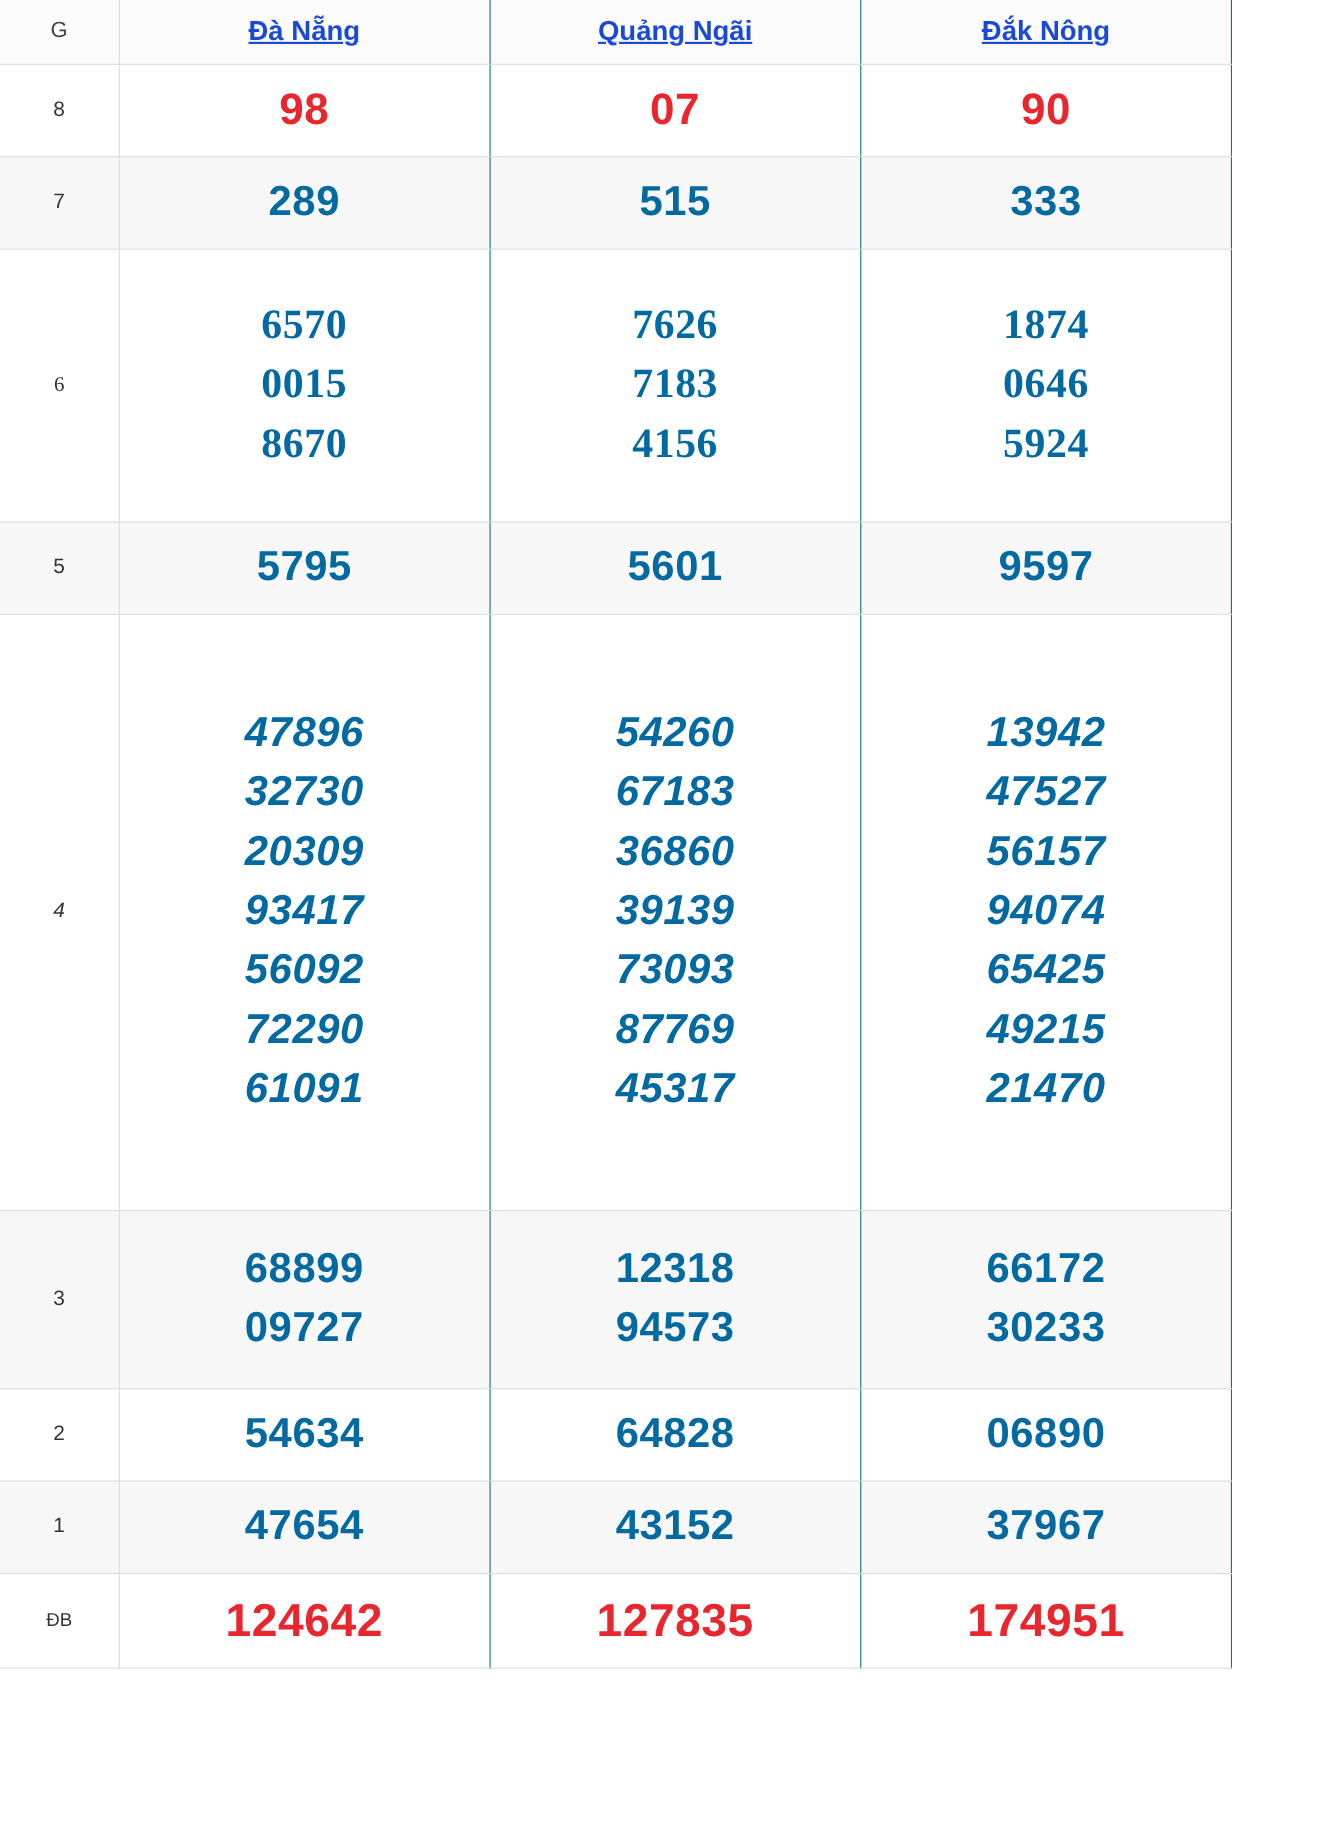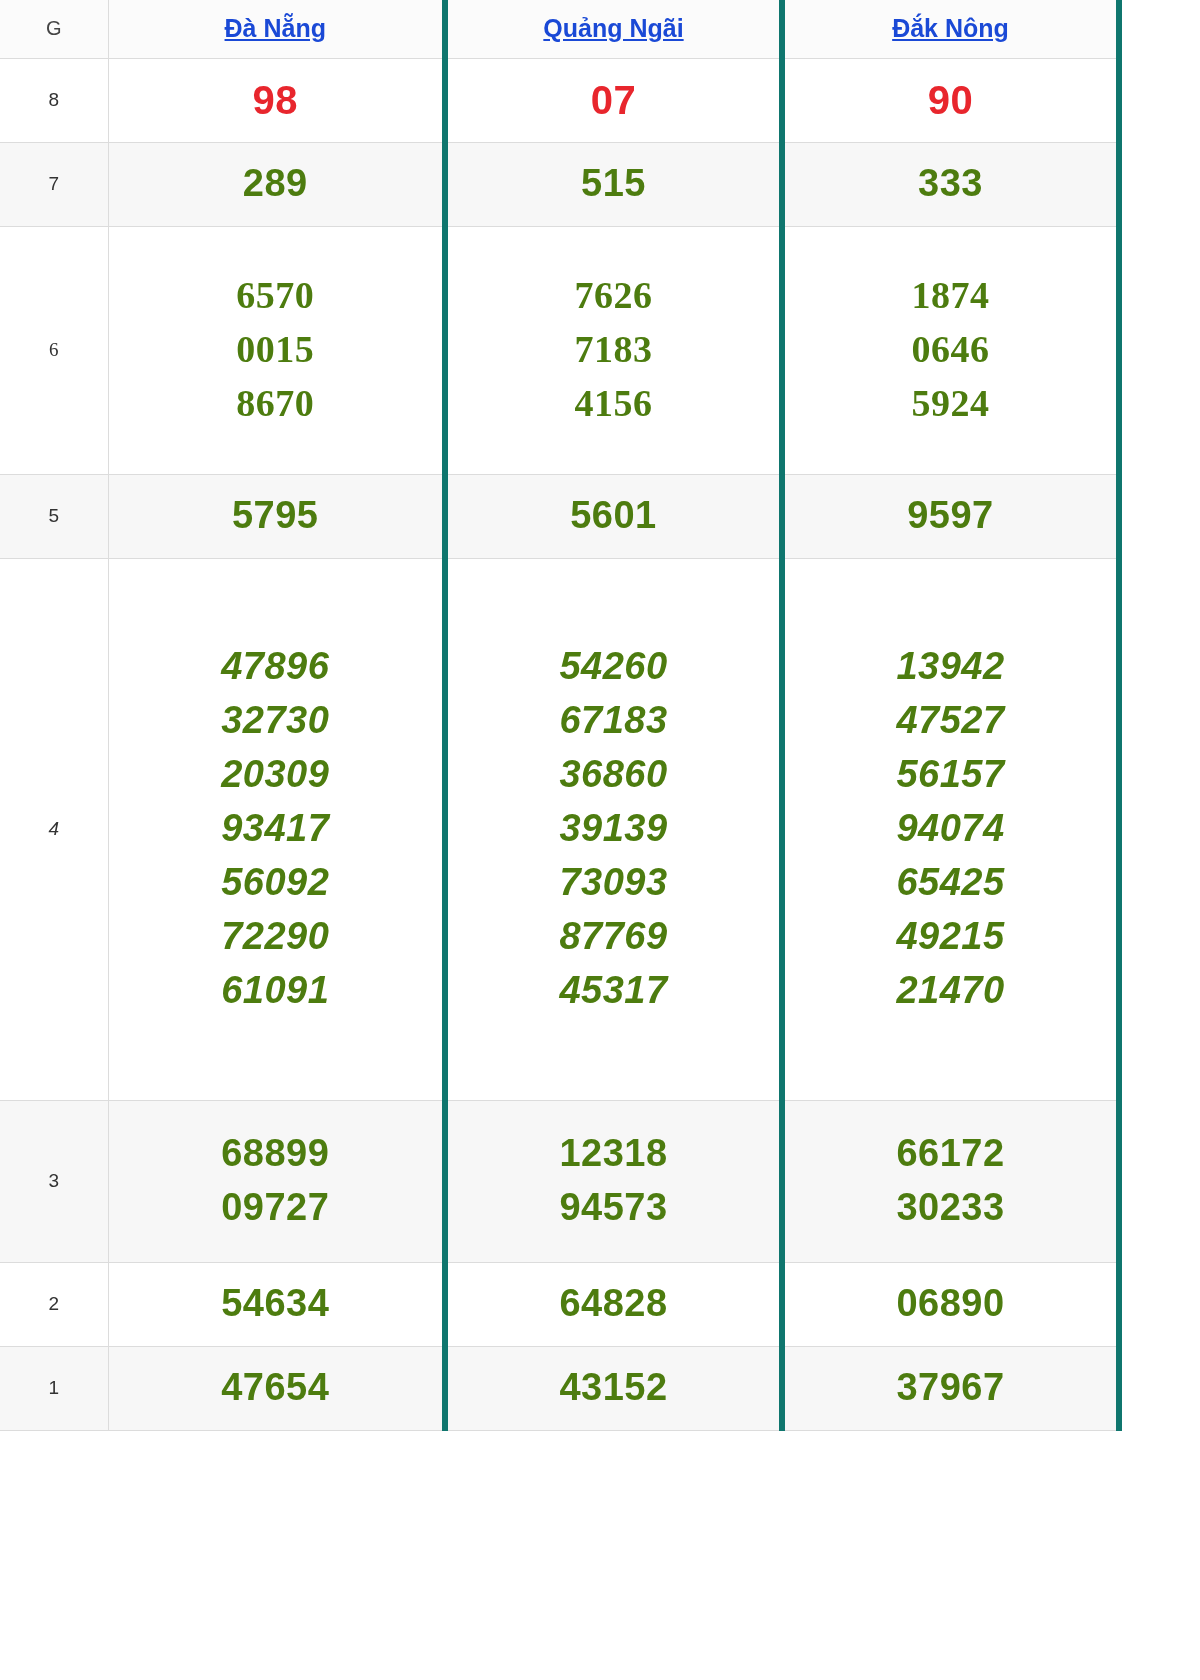--- a/index.html
+++ b/index.html
@@ -22,21 +22,21 @@
     border-collapse: collapse;
     width: 1120px;
     table-layout: fixed;
   }
   table.lottery col.c-g { width: 108px; }
   table.lottery col.c-p { width: 337px; }
 
   table.lottery th, table.lottery td {
     border-top: 1px solid #dcdcdc;
     border-bottom: 1px solid #dcdcdc;
-    border-right: 6px solid #0f766e;
+    border-right: 1px solid #0f766e;
     padding: 0;
     text-align: center;
     vertical-align: middle;
   }
   table.lottery tr > *:first-child {
     border-right: 1px solid #dcdcdc;
   }
   table.lottery tr.head th {
     border-top: none;
   }
@@ -68,21 +68,21 @@
     background: transparent;
   }
   .g-label.small {
     font-size: 17px;
   }
 
   
   .nums {
     font-size: 38px;
     font-weight: bold;
-    color: #4d7c0f;
+    color: #0369a1;
     line-height: 1.42;
     letter-spacing: 0.5px;
   }
   .nums .n { display: block; text-align: center; }
 
   .row-g8 .nums, .row-g8 .big-red {
     color: #e8262d;
     font-size: 40px;
   }
   .row-db .nums {
@@ -257,15 +257,27 @@
             <span class="n">47654</span>
           </td>
         <td class="nums">
             <span class="n">43152</span>
           </td>
         <td class="nums">
             <span class="n">37967</span>
           </td>
       </tr>
 
+      <tr class="row-db r-db">
+        <th class="g-label small">ĐB</th>
+        <td class="nums">
+            <span class="n">124642</span>
+          </td>
+        <td class="nums">
+            <span class="n">127835</span>
+          </td>
+        <td class="nums">
+            <span class="n">174951</span>
+          </td>
+      </tr>
     </tbody>
   </table>
 </div>
 
 </body></html>

